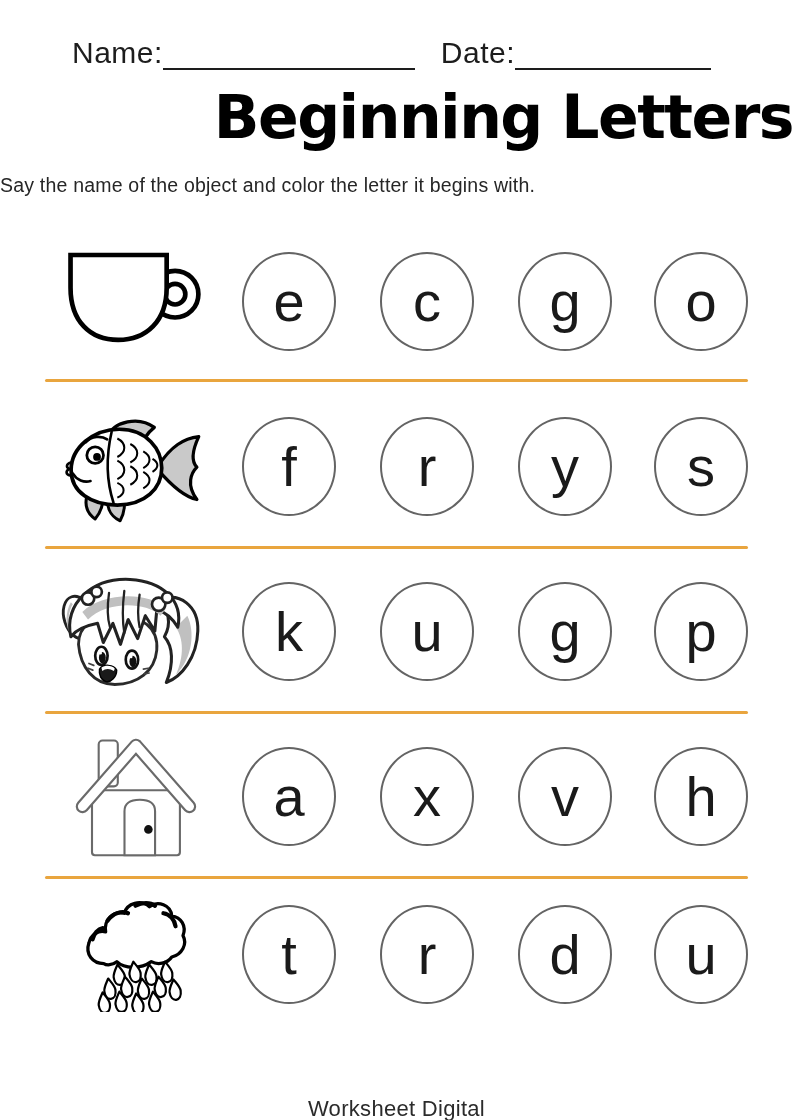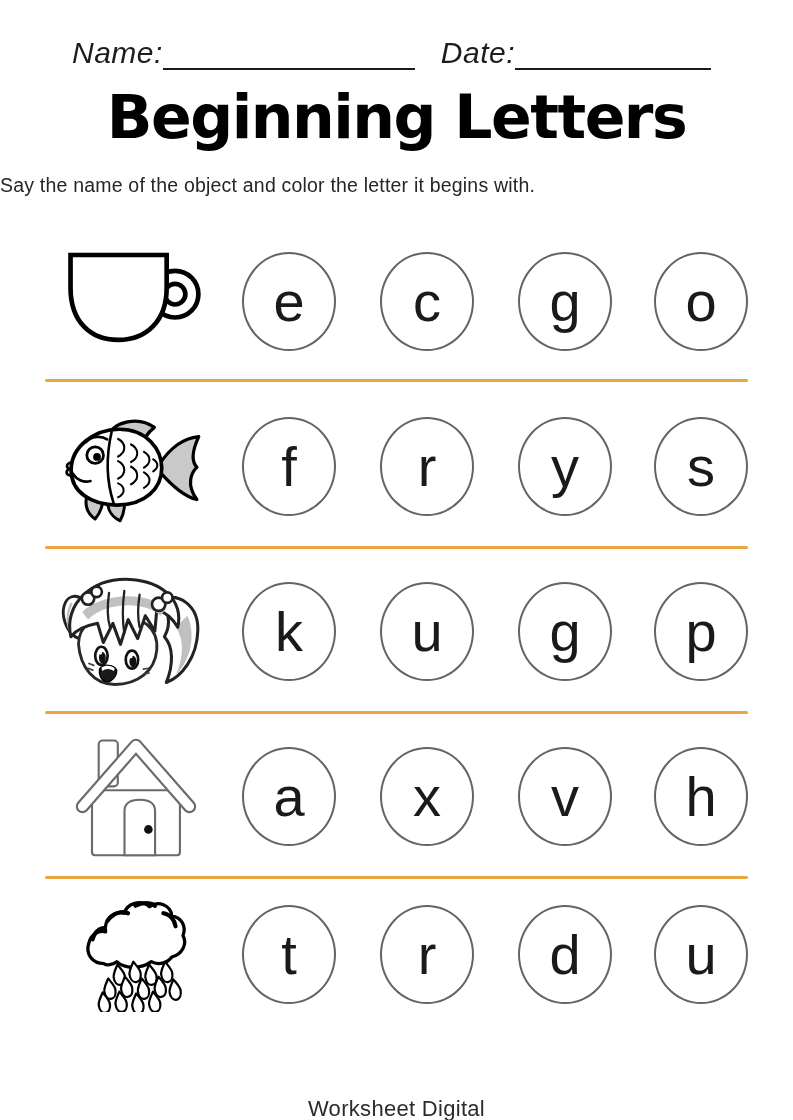--- a/index.html
+++ b/index.html
@@ -4,28 +4,28 @@
 <style>
   html, body { margin:0; padding:0; background:#ffffff; }
   .page {
     position:relative; width:793px; height:1120px; background:#ffffff;
     font-family:"Liberation Sans", sans-serif; overflow:hidden;
   }
   
   .header-row {
     position:absolute; left:72px; top:36px; width:662px;
     display:flex; align-items:flex-end;
-    font-size:30px; color:#1d1d1d; letter-spacing:0.5px;font-style:italic;
+    font-size:30px; color:#1d1d1d; letter-spacing:0.5px;
   }
   .write-line { border-bottom:2.5px solid #1d1d1d; height:30px; }
   .name-line { width:252px; margin-right:26px; }
   .date-line { width:196px; }
 
   .title {
-    position:absolute; top:82px; left:0; width:100%; text-align:center;
+    position:absolute; top:82px; left:0; width:100%; text-align:right;
     font-family:"DejaVu Sans", sans-serif; font-weight:bold;
     font-size:60px; letter-spacing:-1.5px; color:#000000;
   }
   .instruction {
     position:absolute; top:174px; left:0; width:100%; 
     font-size:19.5px; color:#262626; letter-spacing:0.2px;
   }
 
   .divider {
     position:absolute; left:45px; width:703px; height:3px;

